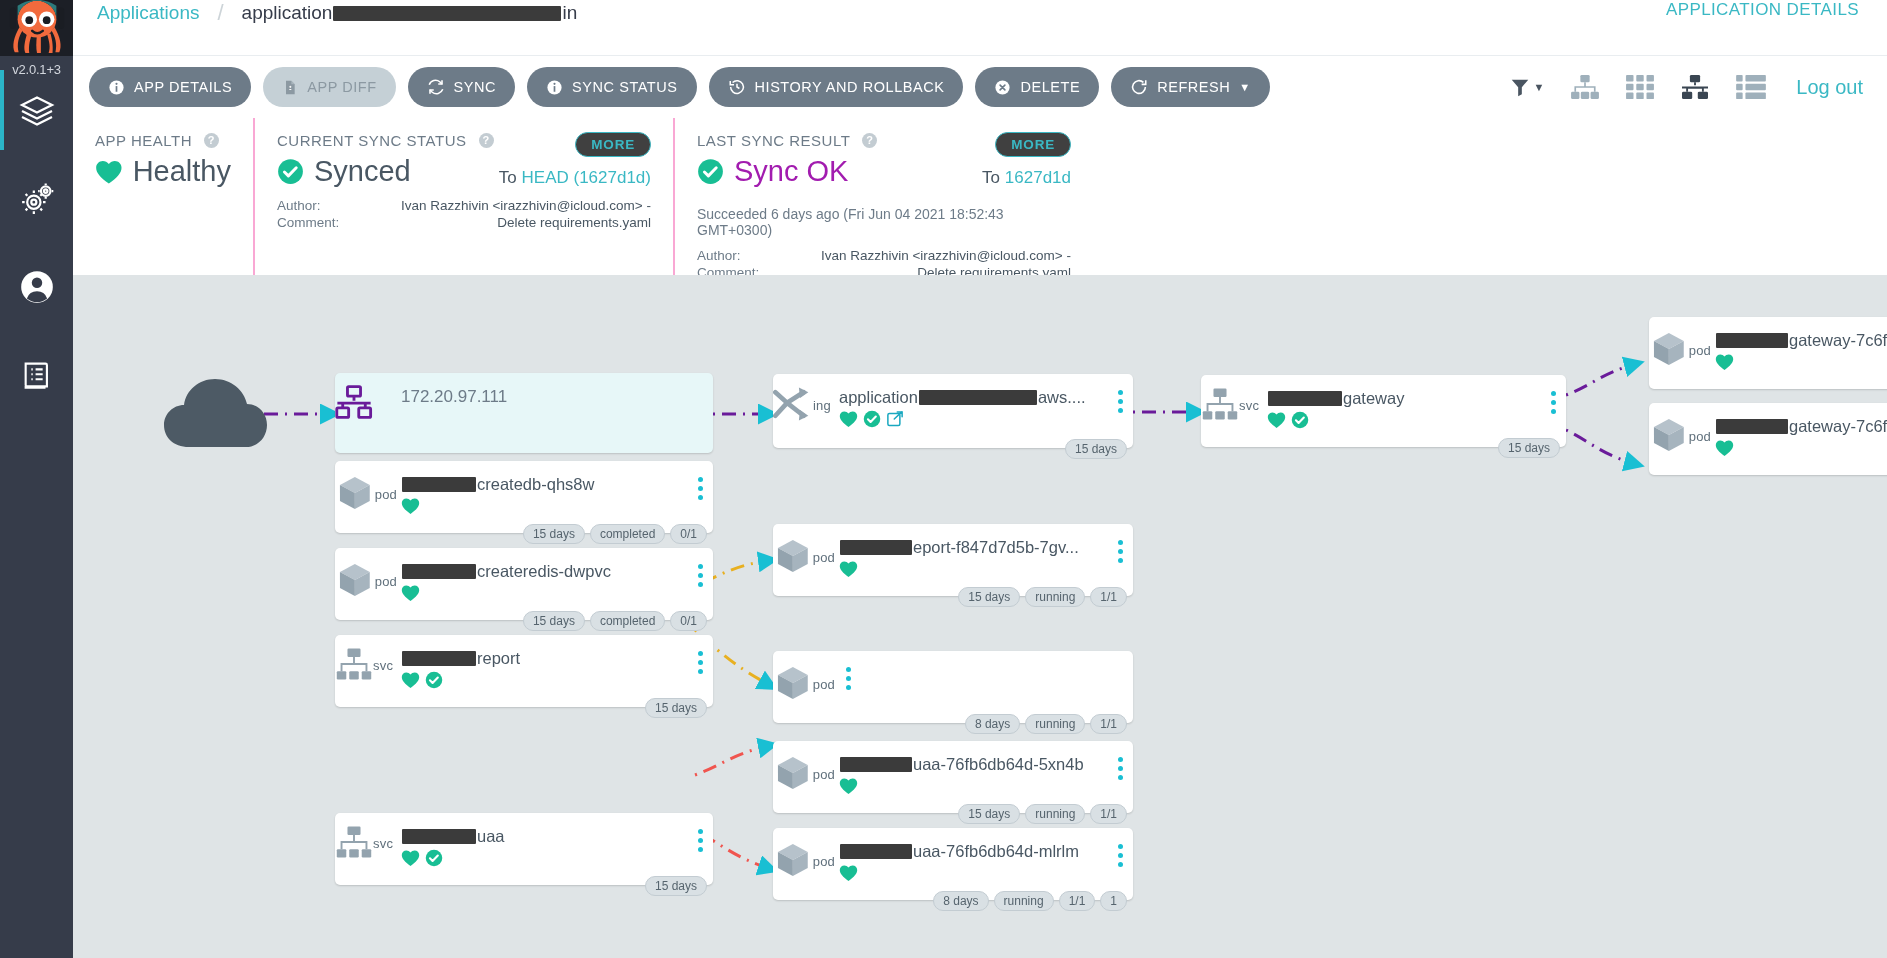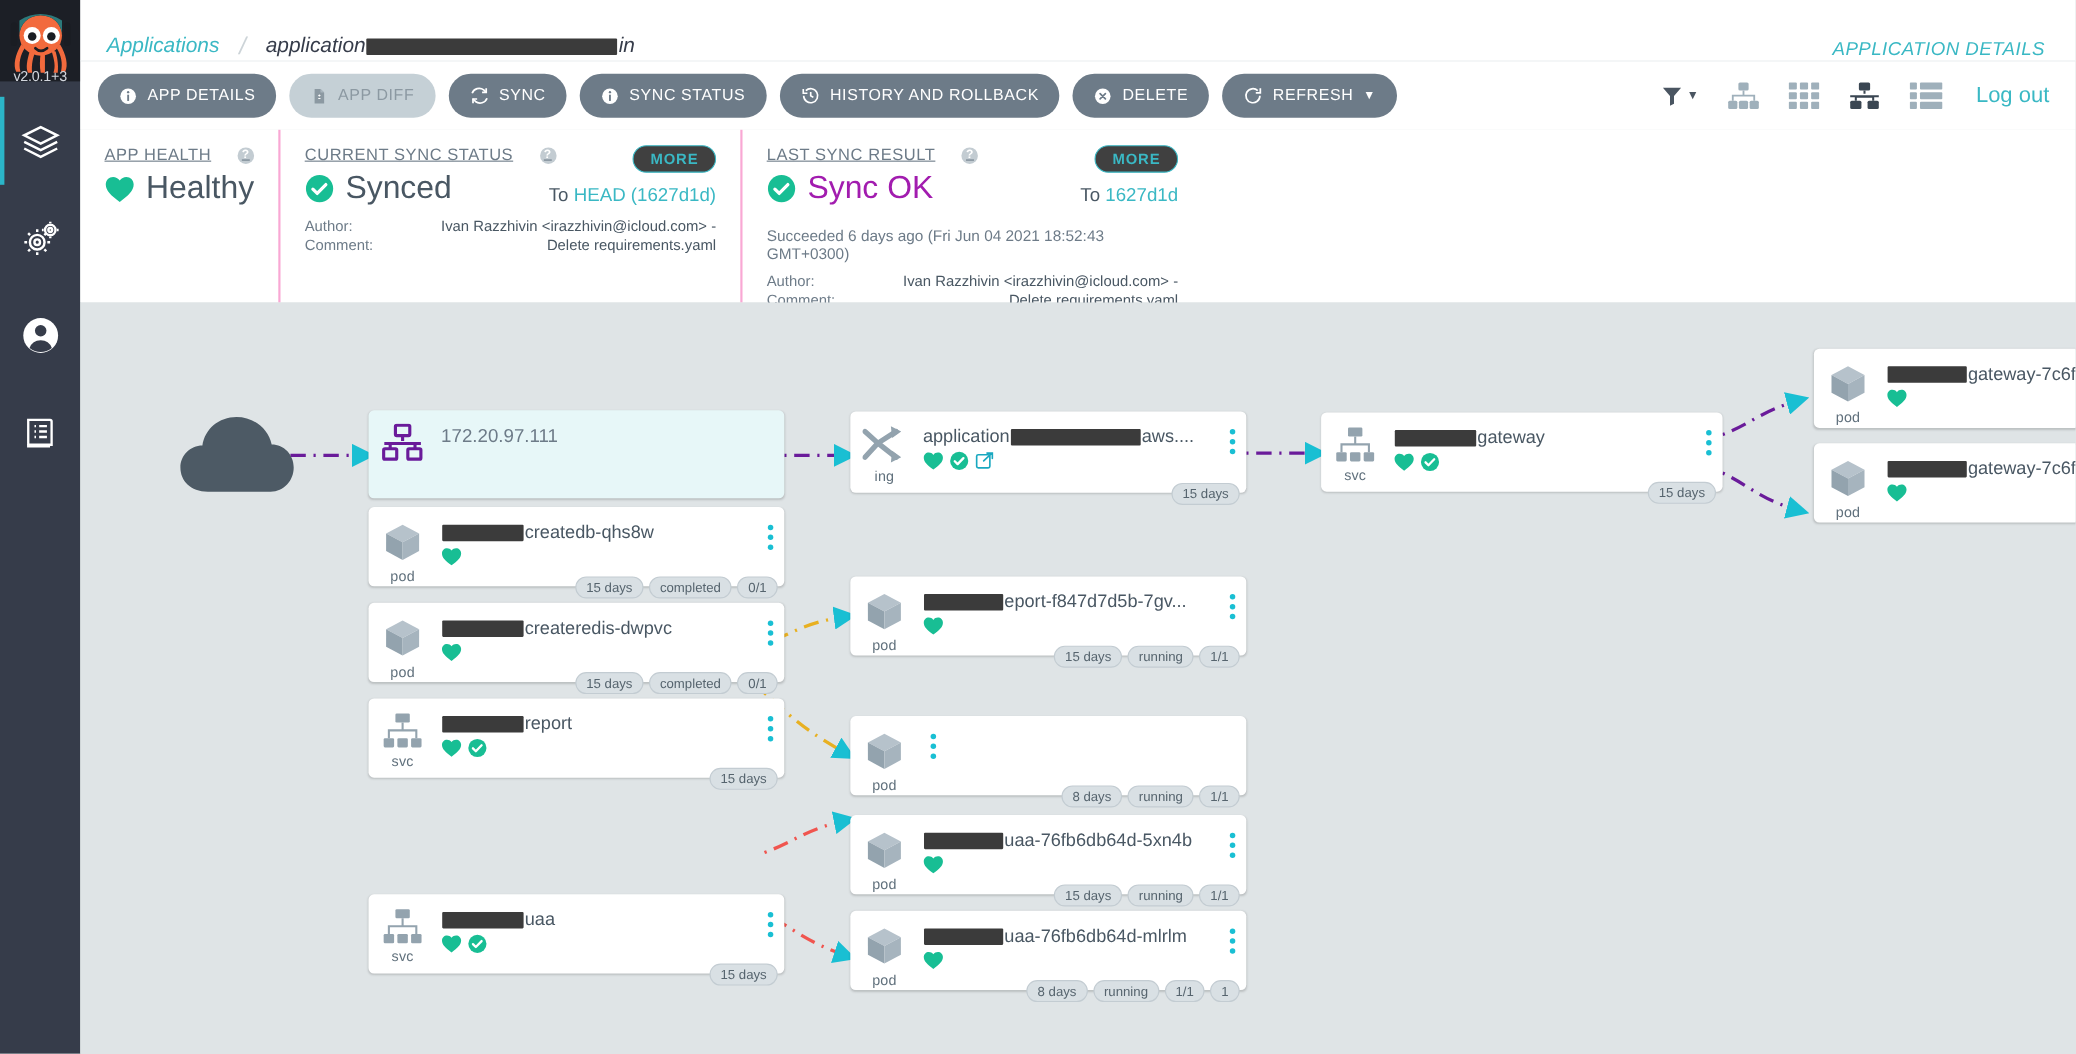--- a/index.html
+++ b/index.html
@@ -11,22 +11,22 @@
   }
   #root { position: relative; width: 1887px; height: 958px; }
 
   
   #sidebar {
     position: absolute; left: 0; top: 0; width: 73px; height: 958px;
     background: #363c4a;
     display: flex; flex-direction: column; align-items: center;
   }
   #logo-area {
-    width: 73px; height: 74px; background: #1c1f26;
-    display: flex; align-items: center; justify-content: center;
+    width: 73px; height: 56px; background: #1c1f26;
+    display: flex; align-items: flex-end; justify-content: center;
     position: relative; overflow: visible;
   }
   #octopus { margin-top: 2px; }
   #version {
     position: absolute; left: 0; top: 62px; width: 73px;
     color: #d2d6dd; font-size: 13px; text-align: center;
     letter-spacing: -0.2px; white-space: nowrap; overflow: hidden;
   }
   .nav-item {
     width: 73px; height: 66px; margin-top: 22px;
@@ -35,23 +35,22 @@
   }
   .nav-item.active::before {
     content: ""; position: absolute; left: 0; top: -8px;
     width: 4px; height: 80px; background: #2bb5c8;
   }
   .nav-item:first-of-type { margin-top: 30px; }
 
   
   #topbar {
     position: absolute; left: 73px; top: 0; width: 1814px; height: 56px;
-    background: #fff; display: flex; align-items: flex-end;
+    background: #fff; display: flex; align-items: flex-start;
     border-bottom: 1px solid #e9edf0;
-    font-style: italic;
   }
   #breadcrumb { display: flex; align-items: center; padding-left: 24px; }
   #crumb-apps {
     color: #3ab8c4; font-size: 19px; cursor: pointer;
   }
   #crumb-sep { color: #cdd4d8; font-size: 22px; margin: 0 18px; font-weight: 300; }
   #crumb-current {
     color: #363c4a; font-size: 19px; display: flex; align-items: center;
   }
   .redacted {
@@ -87,21 +86,21 @@
 
   
   #status {
     position: absolute; left: 73px; top: 118px; width: 1814px; height: 157px;
     background: #fff; display: flex; align-items: stretch;
   }
   .scol { padding: 14px 22px 0 22px; position: relative; }
   .scol + .scol { border-left: 2px solid #f9a8d4; }
   .slabel {
     color: #6d7b88; font-size: 15px; letter-spacing: 0.5px;
-    display: flex; align-items: flex-end; gap: 24px; text-decoration: underline;
+    display: flex; align-items: center; gap: 12px;
   }
   .qmark {
     width: 15px; height: 15px; border-radius: 50%; background: #c3ccd2;
     color: #fff; font-size: 11px; line-height: 15px; text-align: center;
     font-weight: bold; display: inline-block;
   }
   .sbig {
     display: flex; align-items: center; gap: 10px; margin-top: 6px;
     font-size: 29px; color: #495763; font-weight: 400;
   }
@@ -136,21 +135,21 @@
   }
   #edges { position: absolute; left: 0; top: 0; width: 1814px; height: 683px; }
 
   .node {
     position: absolute; background: #fff; border-radius: 5px;
     box-shadow: 0 1px 2px rgba(0,0,0,0.16);
     display: flex; align-items: flex-start;
   }
   .node.highlight { background: #e7f7f8; }
   .node-ico {
-    width: 62px; flex: none; display: flex; flex-direction: column;
+    width: 62px; flex: none; display: flex; flex-direction: row;
     align-items: center; padding-top: 12px;
   }
   .node-kind {
     font-size: 13px; color: #60707c; margin-top: 3px; letter-spacing: 0.2px;
   }
   .node-body { flex: 1; padding: 14px 0 0 4px; min-width: 0; }
   .node-title {
     font-size: 16.5px; color: #495763; white-space: nowrap;
     overflow: hidden; display: flex; align-items: center;
   }

